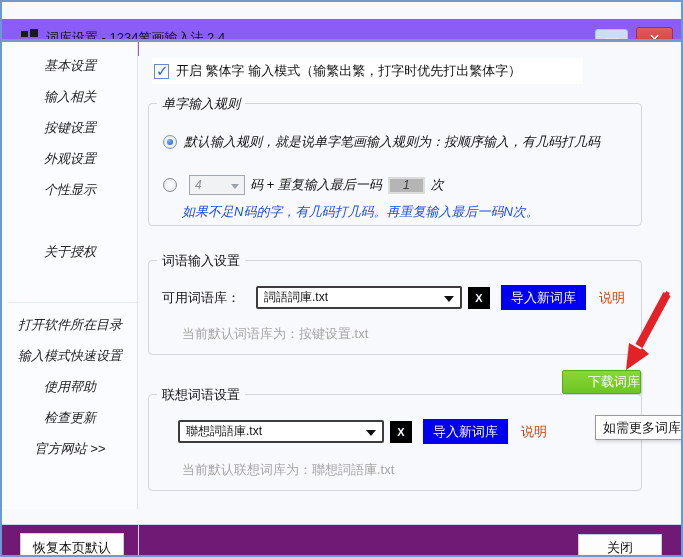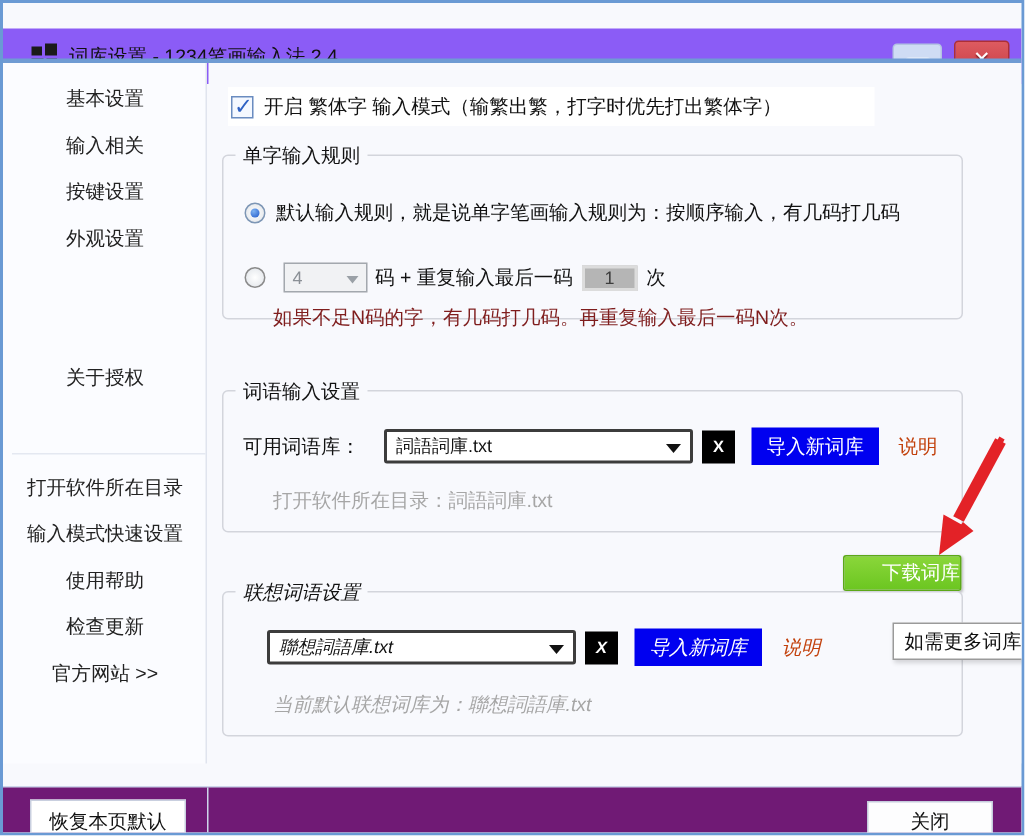--- a/index.html
+++ b/index.html
@@ -13,47 +13,47 @@
   .sq.tr{left:9px;top:0;width:8px;height:8px;}
   .sq.bl{left:0;top:10px;width:8px;height:8px;}
   .sq.br{left:10px;top:10px;width:7px;height:7px;}
   .title-text{position:absolute;left:44px;top:0;height:37px;line-height:37px;font-size:13px;color:#111;}
   .btn-min{position:absolute;left:593px;top:10px;width:33px;height:21px;background:#cfdcf4;border:1px solid #b3c3e2;border-radius:3px;cursor:pointer;}
   .btn-min .dash{position:absolute;left:8px;top:8px;width:16px;height:4px;background:#eef3fc;border:1px solid #dfe8f7;border-radius:2px;}
   .btn-close{position:absolute;left:634px;top:8px;width:37px;height:24px;background:linear-gradient(#dd5b60,#c83d44);border:1px solid #ad2f36;border-radius:3px;color:#fff;font-weight:bold;font-size:14px;text-align:center;line-height:22px;cursor:pointer;text-shadow:0 1px 1px #7e1f24;}
   .title-divider{position:absolute;left:0;top:37px;right:0;height:3px;background:#6f9bd3;}
   
   .sidebar{position:absolute;left:0;top:40px;width:136px;bottom:46px;background:#fbfcff;border-right:1px solid #e0e4ee;}
-  .nav-item{position:absolute;left:5px;width:126px;height:31px;line-height:31px;text-align:center;font-size:13px;color:#222;cursor:pointer;}
+  .nav-item{position:absolute;left:5px;width:126px;height:31px;line-height:31px;text-align:center;font-size:13px;color:#222;cursor:pointer;font-style:italic;}
   .nav-item.active{background:#6d97e8;color:#ffffff;}
   .side-divider{position:absolute;left:6px;right:0;top:260px;height:1px;background:#e4e8f1;}
   
   .bottombar{position:absolute;left:0;right:0;bottom:0;height:31px;background:#701a75;border-top:1px solid #cdd5ea;}
   .bottombar .vline{position:absolute;left:136px;top:0;bottom:0;width:1px;background:#cdd5ea;}
   .btn-restore{position:absolute;left:18px;top:8px;width:104px;height:29px;background:#ffffff;border:1px solid #c9cfdf;font-size:13px;color:#111;text-align:center;line-height:27px;cursor:pointer;}
   .btn-closepg{position:absolute;left:576px;top:9px;width:84px;height:27px;background:#fdfdfe;border:1px solid #c5cbdc;font-size:13px;color:#111;text-align:center;line-height:25px;cursor:pointer;}
   
   .content{position:absolute;left:137px;top:40px;right:0;bottom:46px;background:#f8f9fd;}
   .chk-row{position:absolute;left:13px;top:16px;height:26px;display:flex;align-items:center;background:#ffffff;padding:0 62px 0 2px;}
   .checkbox{width:15px;height:15px;border:1px solid #6a8cc0;background:#f4f8ff;margin-right:7px;position:relative;flex:none;}
   .checkbox .mark{position:absolute;left:1px;top:-3px;color:#2f62c4;font-size:15px;font-weight:bold;}
   .chk-label{font-size:13px;color:#111;white-space:nowrap;}
   .groupbox{position:absolute;left:9px;width:494px;border:1px solid #d3d5dc;border-radius:4px;background:#f8f9fd;}
   .legend{position:absolute;left:8px;top:-9px;background:#f8f9fd;padding:0 5px;font-size:13px;color:#111;}
-  .g1{top:61px;height:110px;}
+  .g1{top:61px;height:123px;font-style:italic;}
   .g2{top:218px;height:95px;}
-  .g3{top:352px;height:97px;font-style:italic;}
+  .g3{top:352px;height:97px;}
   .radio-row{position:absolute;left:14px;display:flex;align-items:center;font-size:13px;color:#111;white-space:nowrap;}
   .radio{width:14px;height:14px;border-radius:50%;border:1px solid #8a8a8a;background:radial-gradient(#ffffff,#dfe3e8);margin-right:7px;position:relative;flex:none;}
   .radio.on{border-color:#7d96b5;}
   .radio.on::after{content:"";position:absolute;left:3px;top:3px;width:6px;height:6px;border-radius:50%;background:radial-gradient(circle at 35% 30%,#7db2f2,#1f57c8);}
   .combo-dis{width:56px;height:20px;border:1px solid #a3a8ae;background:#f1f2f4;margin:0 5px;display:flex;align-items:center;font-size:12px;color:#8b9096;padding-left:5px;position:relative;}
   .combo-dis .arrow{position:absolute;right:5px;top:8px;width:0;height:0;border-left:4px solid transparent;border-right:4px solid transparent;border-top:5px solid #9aa0a6;}
   .numbox{width:37px;height:17px;background:#b5b5b5;border:2px solid #dcdcdc;margin:0 6px;text-align:center;font-size:12px;color:#3d3d3d;line-height:13px;}
-  .hint{position:absolute;left:33px;font-size:13px;color:#7f1d1d;white-space:nowrap;}
+  .hint{position:absolute;left:33px;font-size:13px;color:#1d4ed8;white-space:nowrap;}
   .combo-row{position:absolute;left:13px;display:flex;align-items:center;font-size:13px;color:#111;white-space:nowrap;}
   .combo{width:206px;height:23px;border:2px solid #3c3c3c;border-radius:2px;background:#ffffff;display:flex;align-items:center;padding-left:6px;font-size:12px;color:#111;position:relative;margin-left:16px;}
   .combo .arrow{position:absolute;right:6px;top:8px;width:0;height:0;border-left:5px solid transparent;border-right:5px solid transparent;border-top:6px solid #111;}
   .xbtn{width:22px;height:22px;background:#000000;color:#ffffff;font-size:11px;font-weight:bold;text-align:center;line-height:22px;margin-left:6px;cursor:pointer;flex:none;}
   .importbtn{height:25px;padding:0 10px;background:#0000f0;color:#ffffff;font-size:13px;line-height:25px;margin-left:11px;cursor:pointer;flex:none;}
   .helptxt{margin-left:13px;font-size:13px;color:#c2410c;cursor:pointer;}
   .current{position:absolute;left:33px;font-size:13px;color:#a6a6a6;white-space:nowrap;}
   .btn-download{position:absolute;left:423px;top:328px;width:79px;height:24px;background:linear-gradient(#8ad63a,#6cc621);border:1px solid #5ca818;border-radius:2px;color:#ffffff;font-size:13px;text-align:right;line-height:22px;cursor:pointer;box-shadow:1px 1px 2px rgba(0,0,0,0.25);}
   
   .tooltip{position:absolute;left:593px;top:413px;height:25px;background:#ffffff;border:1px solid #9a9a9a;padding:3px 7px;font-size:13px;color:#111;white-space:nowrap;z-index:70;box-shadow:1px 2px 3px rgba(0,0,0,0.15);}
@@ -77,20 +77,21 @@
       </div>
     <div class="btn-close">✕</div>
   </div>
   <div class="title-divider"></div>
 
   <div class="sidebar">
     <div class="nav-item" style="top:8px">基本设置</div>
     <div class="nav-item" style="top:39px">输入相关</div>
     <div class="nav-item" style="top:70px">按键设置</div>
     <div class="nav-item" style="top:101px">外观设置</div>
+    <div class="nav-item" style="top:132px">个性显示</div>
     <div class="nav-item" style="top:194px">关于授权</div>
     <div class="side-divider"></div>
     <div class="nav-item" style="top:267px">打开软件所在目录</div>
     <div class="nav-item" style="top:298px">输入模式快速设置</div>
     <div class="nav-item" style="top:329px">使用帮助</div>
     <div class="nav-item" style="top:360px">检查更新</div>
     <div class="nav-item" style="top:391px">官方网站 &gt;&gt;</div>
   </div>
 
   <div class="content">
@@ -126,21 +127,21 @@
       <div class="combo-row" style="top:24px">
         <span>可用词语库：</span>
         <span class="combo">
           <span>詞語詞庫.txt</span>
           <span class="arrow"></span>
         </span>
         <span class="xbtn">X</span>
         <span class="importbtn">导入新词库</span>
         <span class="helptxt">说明</span>
       </div>
-      <div class="current" style="top:64px">打开软件所在目录：詞語詞庫.txt</div>
+      <div class="current" style="top:64px">当前默认词语库为：按键设置.txt</div>
     </div>
 
     <div class="btn-download">下载词库</div>
 
     <div class="groupbox g3">
       <div class="legend">联想词语设置</div>
       <div class="combo-row" style="top:24px">
         <span class="combo">
           <span>聯想詞語庫.txt</span>
           <span class="arrow"></span>

